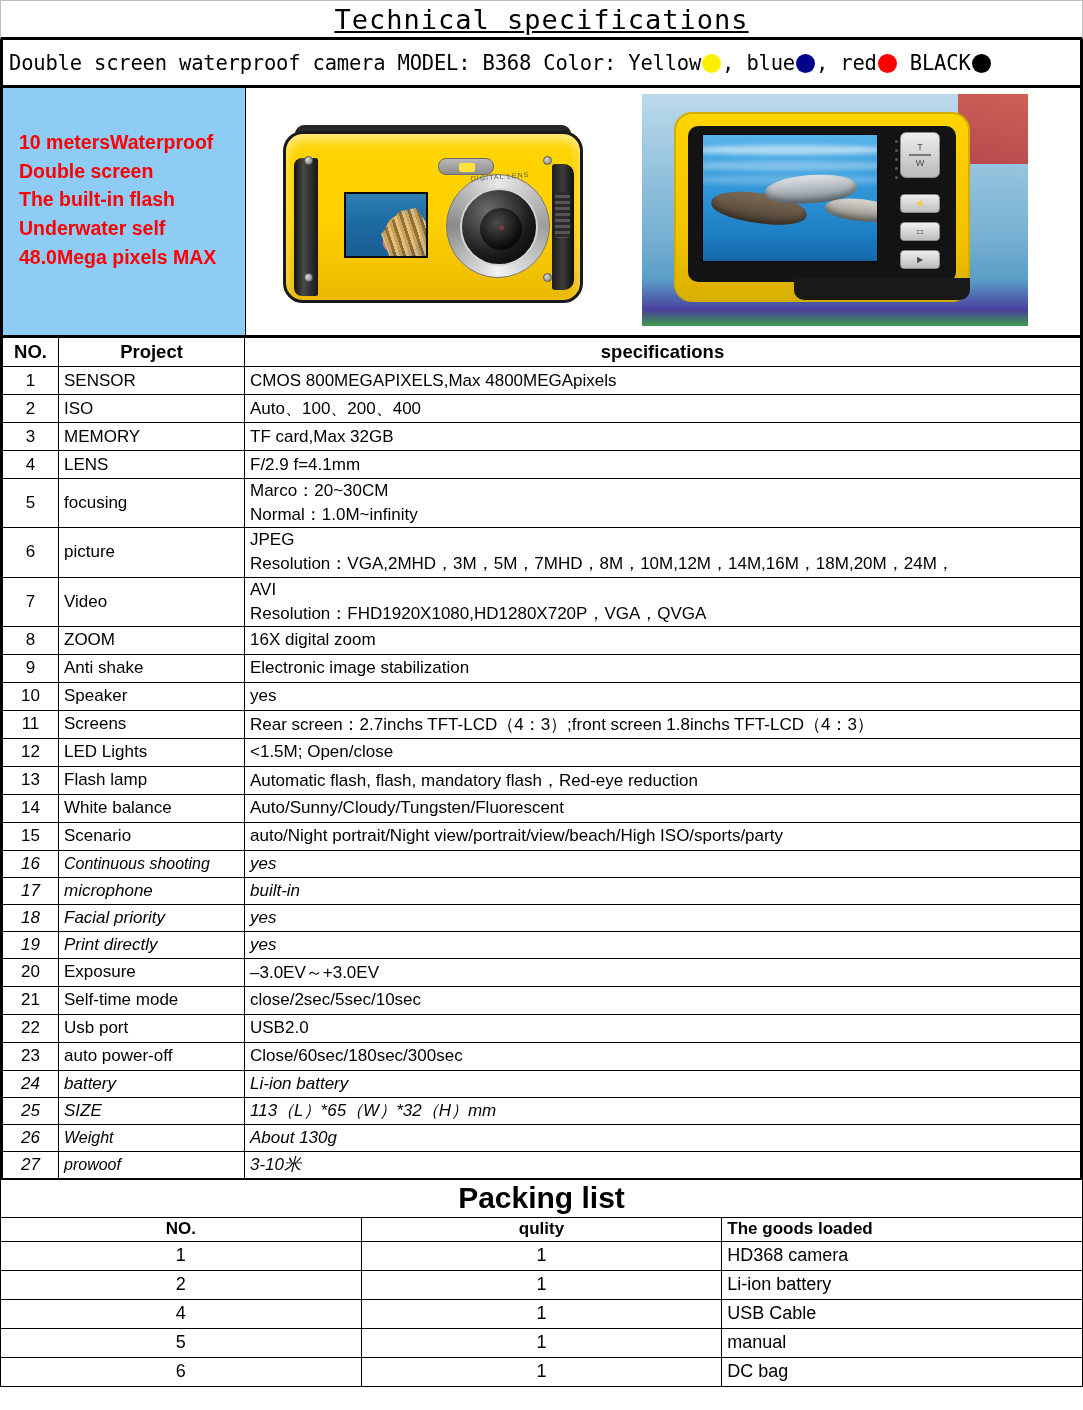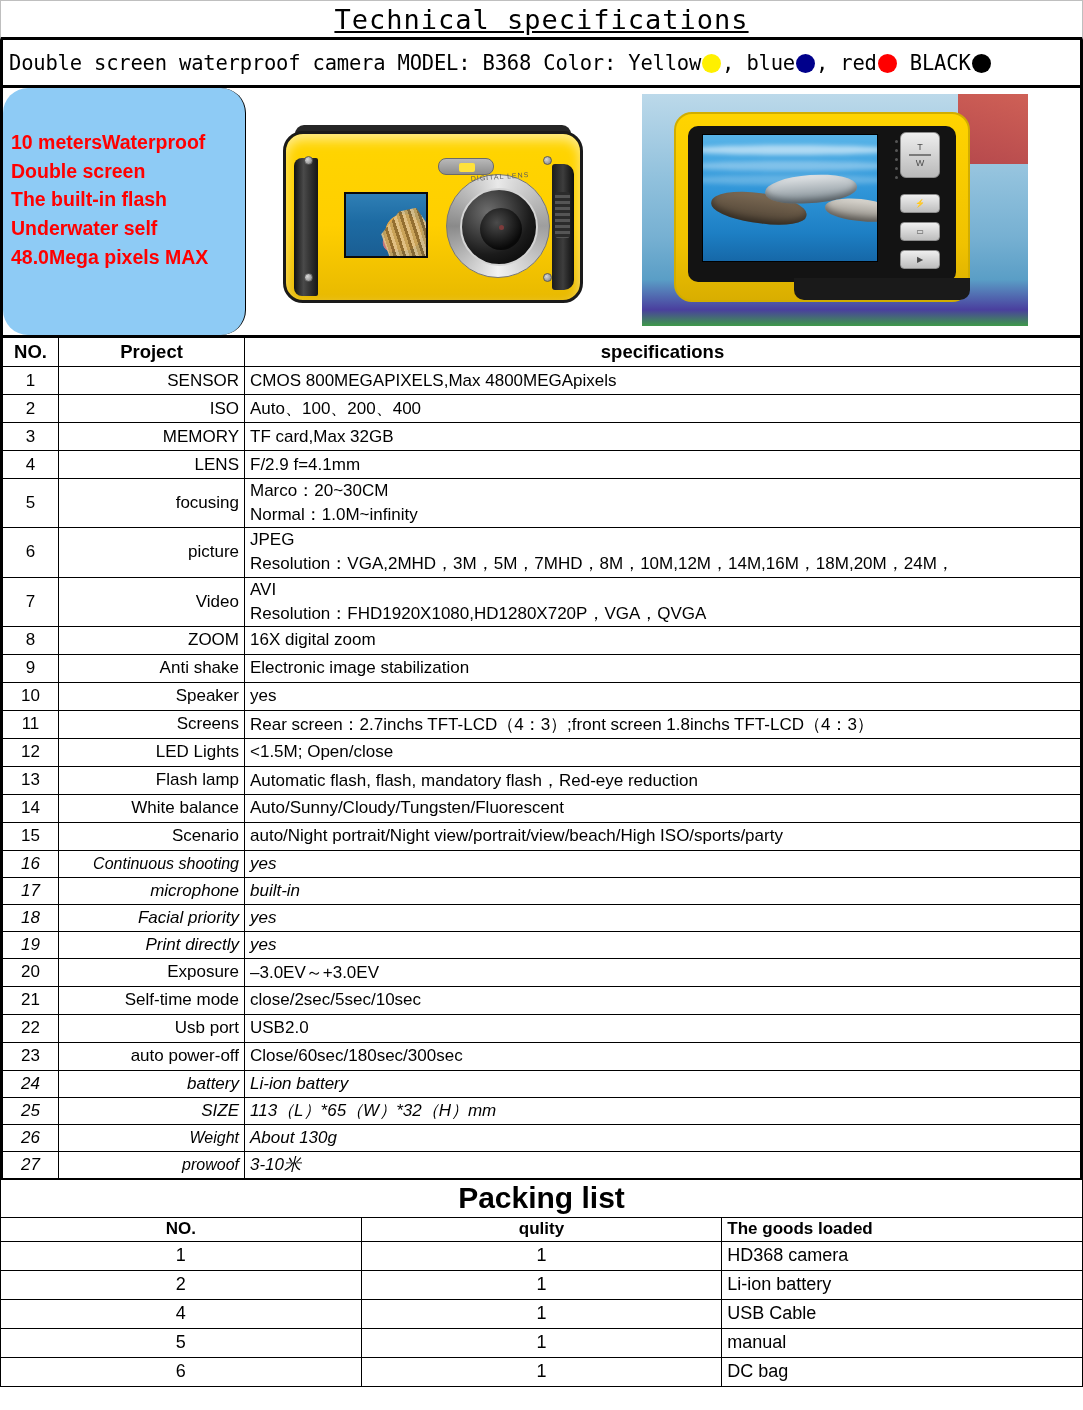--- a/index.html
+++ b/index.html
@@ -63,23 +63,22 @@
     border-left: 3px solid #000;
     border-right: 3px solid #000;
     border-bottom: 2px solid #000;
     background: #fff;
     position: relative;
   }
   .feature-panel {
     width: 243px;
     background: #8ecbf5;
     border-right: 1px solid #000;
-    padding: 40px 0 0 8px;
+    padding: 40px 0 0 16px;
     flex: 0 0 243px;
-    border-radius: 25px;
   }
   .feature-line {
     color: #ff0000;
     font-weight: bold;
     font-size: 19.5px;
     line-height: 1.47;
     white-space: nowrap;
   }
   .photo-cell { position: relative; overflow: hidden; }
   .photo-front { flex: 0 0 388px; background: #ffffff; }
@@ -236,21 +235,21 @@
     position:absolute; left:118px; bottom:0; width:176px; height:22px;
     background:#1a1a1a; border-radius:0 0 10px 10px;
   }
 
   
   table { border-collapse: collapse; width: 1083px; table-layout: fixed; }
   table td, table th { border: 1px solid #000; padding: 0 5px; vertical-align: middle; }
   .spec-table { border-left: 3px solid #000; border-right: 3px solid #000; }
 
   .col-no    { width: 57px;  text-align: center; }
-  .col-proj  { width: 186px; text-align: right; }
+  .col-proj  { width: 186px; text-align: left; }
   .col-spec  { width: auto;  text-align: left; }
 
   .hdr td { font-weight: bold; font-size: 18.5px; text-align: center; height: 29px; }
   .hdr .col-proj { text-align: center; }
 
   .srow td { font-size: 17px; height: 28px; }
   .srow .col-no { text-align: center; font-size: 17px; }
   .srow.tall td { height: 49px; }
   .srow.tight td { height: 27px; font-style: italic; }
   .cell-2line { line-height: 1.42; margin-left: 38px; }

